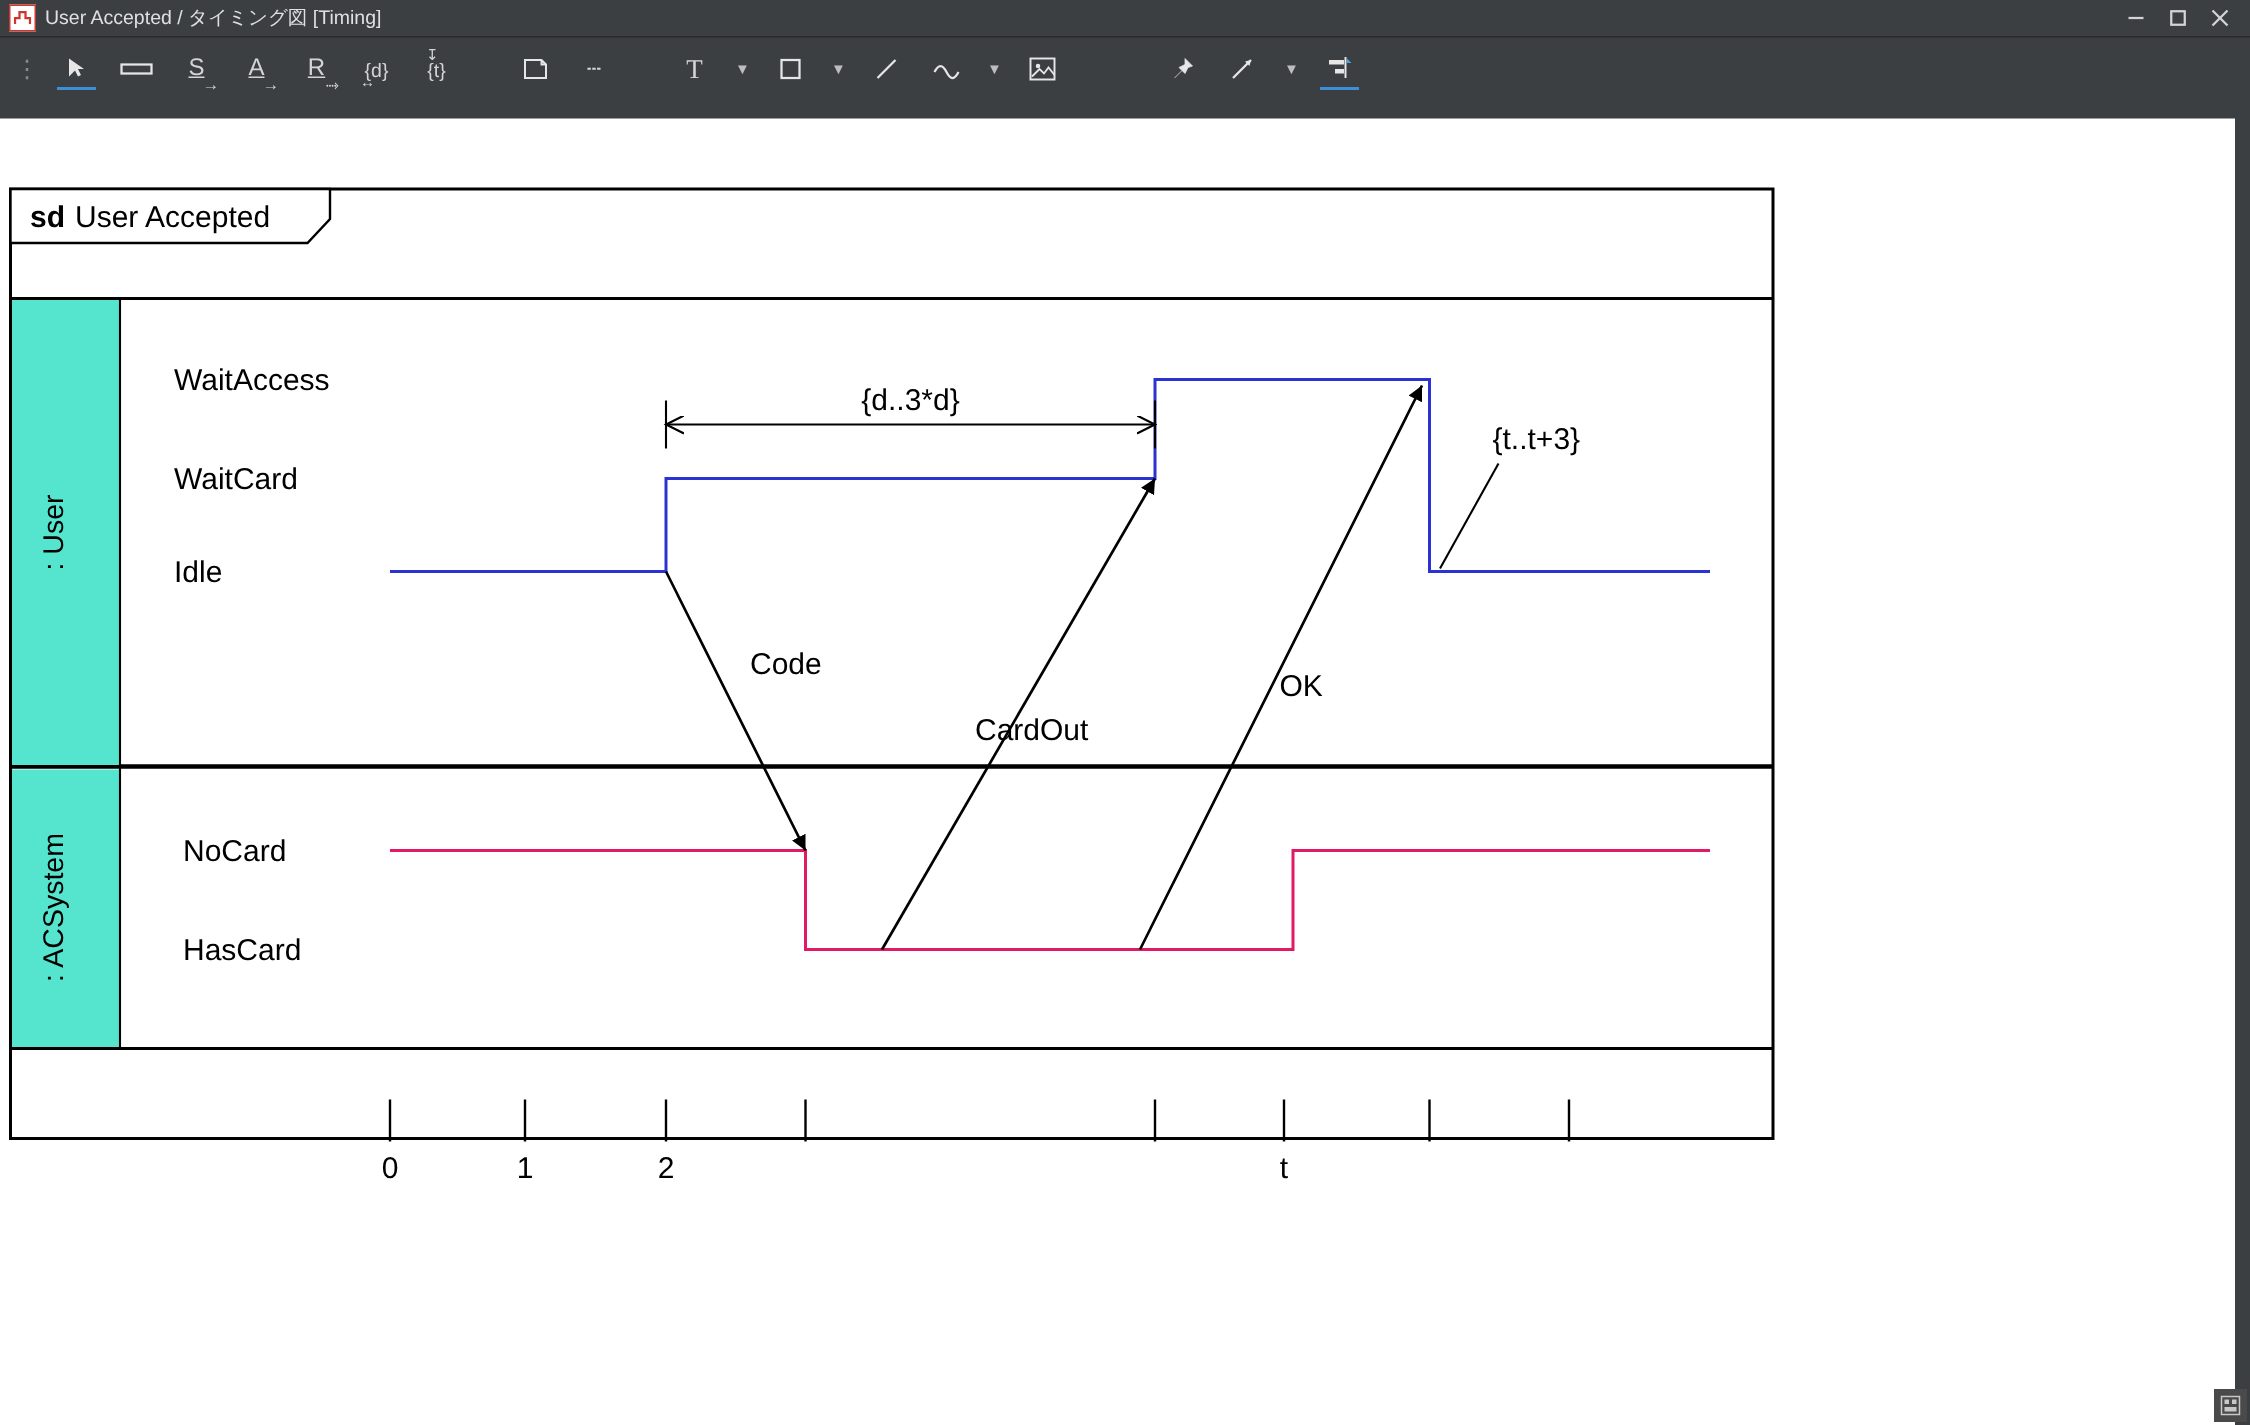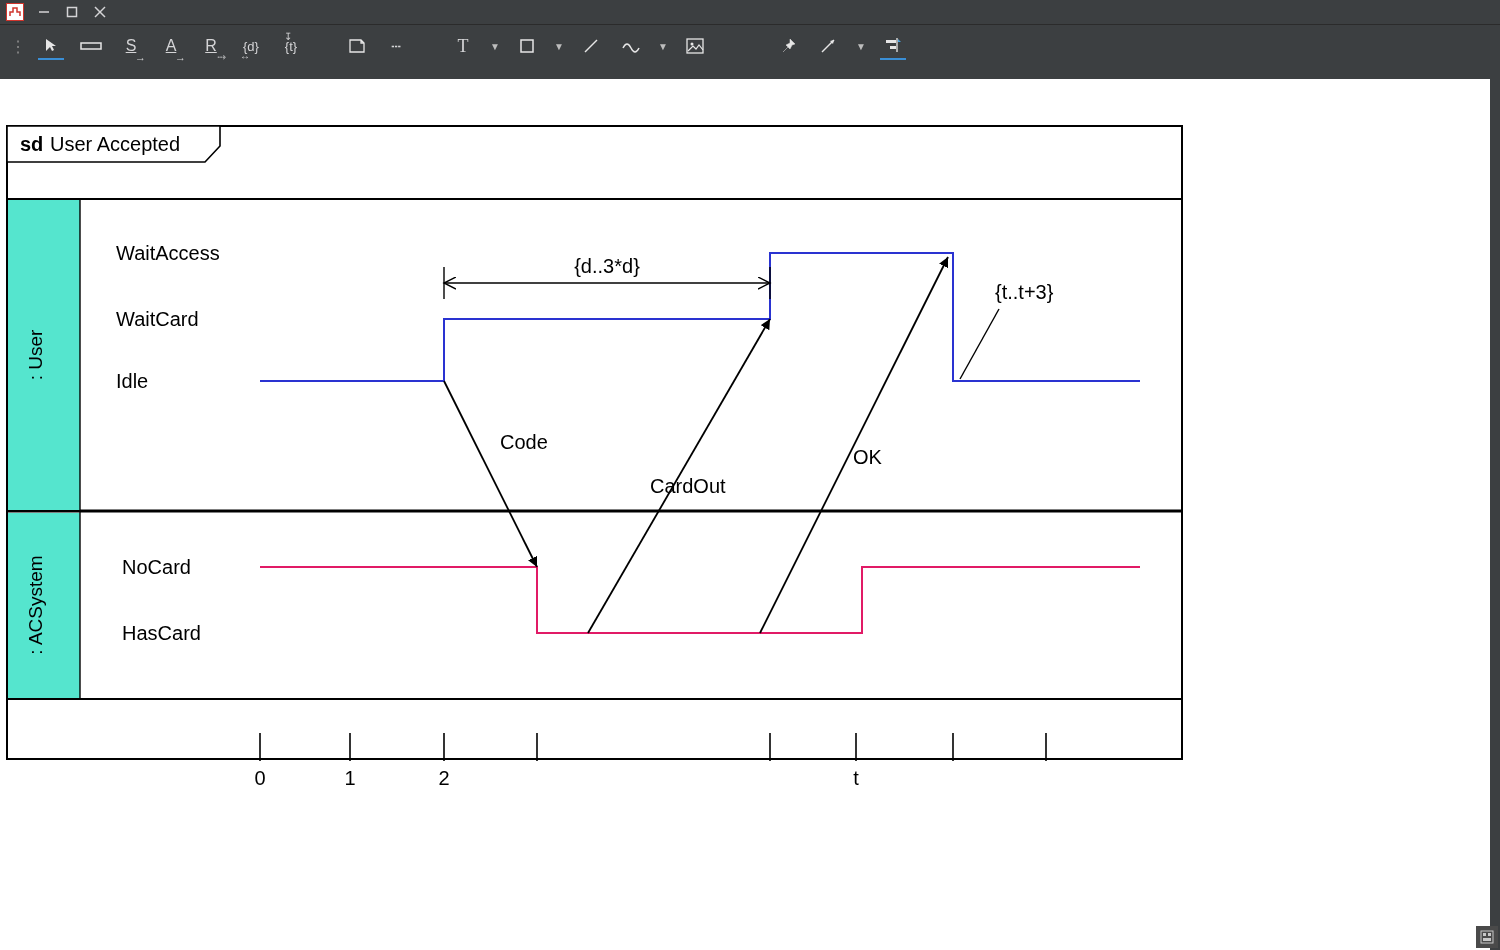--- a/index.html
+++ b/index.html
@@ -85,20 +85,21 @@
 </style>
 </head>
 <body>
 
 <div id="titlebar">
   <span class="app-icon">
     <svg width="12" height="12" viewBox="0 0 12 12">
         <path d="M1 10 V6 H4 V2 H8 V6 H11 V10" fill="none" stroke="#d0342c" stroke-width="1.5"></path>
       </svg>
   </span>
+  <span class="title-text">User Accepted / タイミング図 [Timing]</span>
   <span class="win-btn">
       <svg width="12" height="12">
         <line x1="1" y1="6" x2="11" y2="6" stroke-width="1.5"></line>
       </svg>
     </span>
   <span class="win-btn">
       <svg width="12" height="12">
         <rect x="1.5" y="1.5" width="9" height="9" fill="none" stroke-width="1.5"></rect>
       </svg>
     </span>

